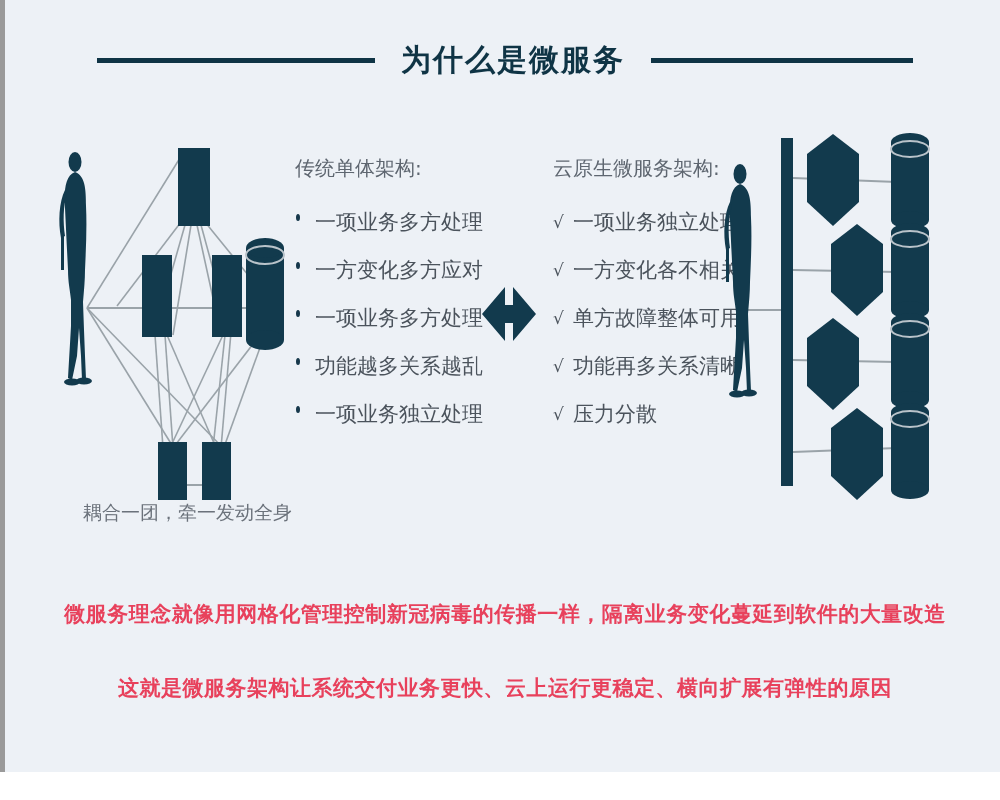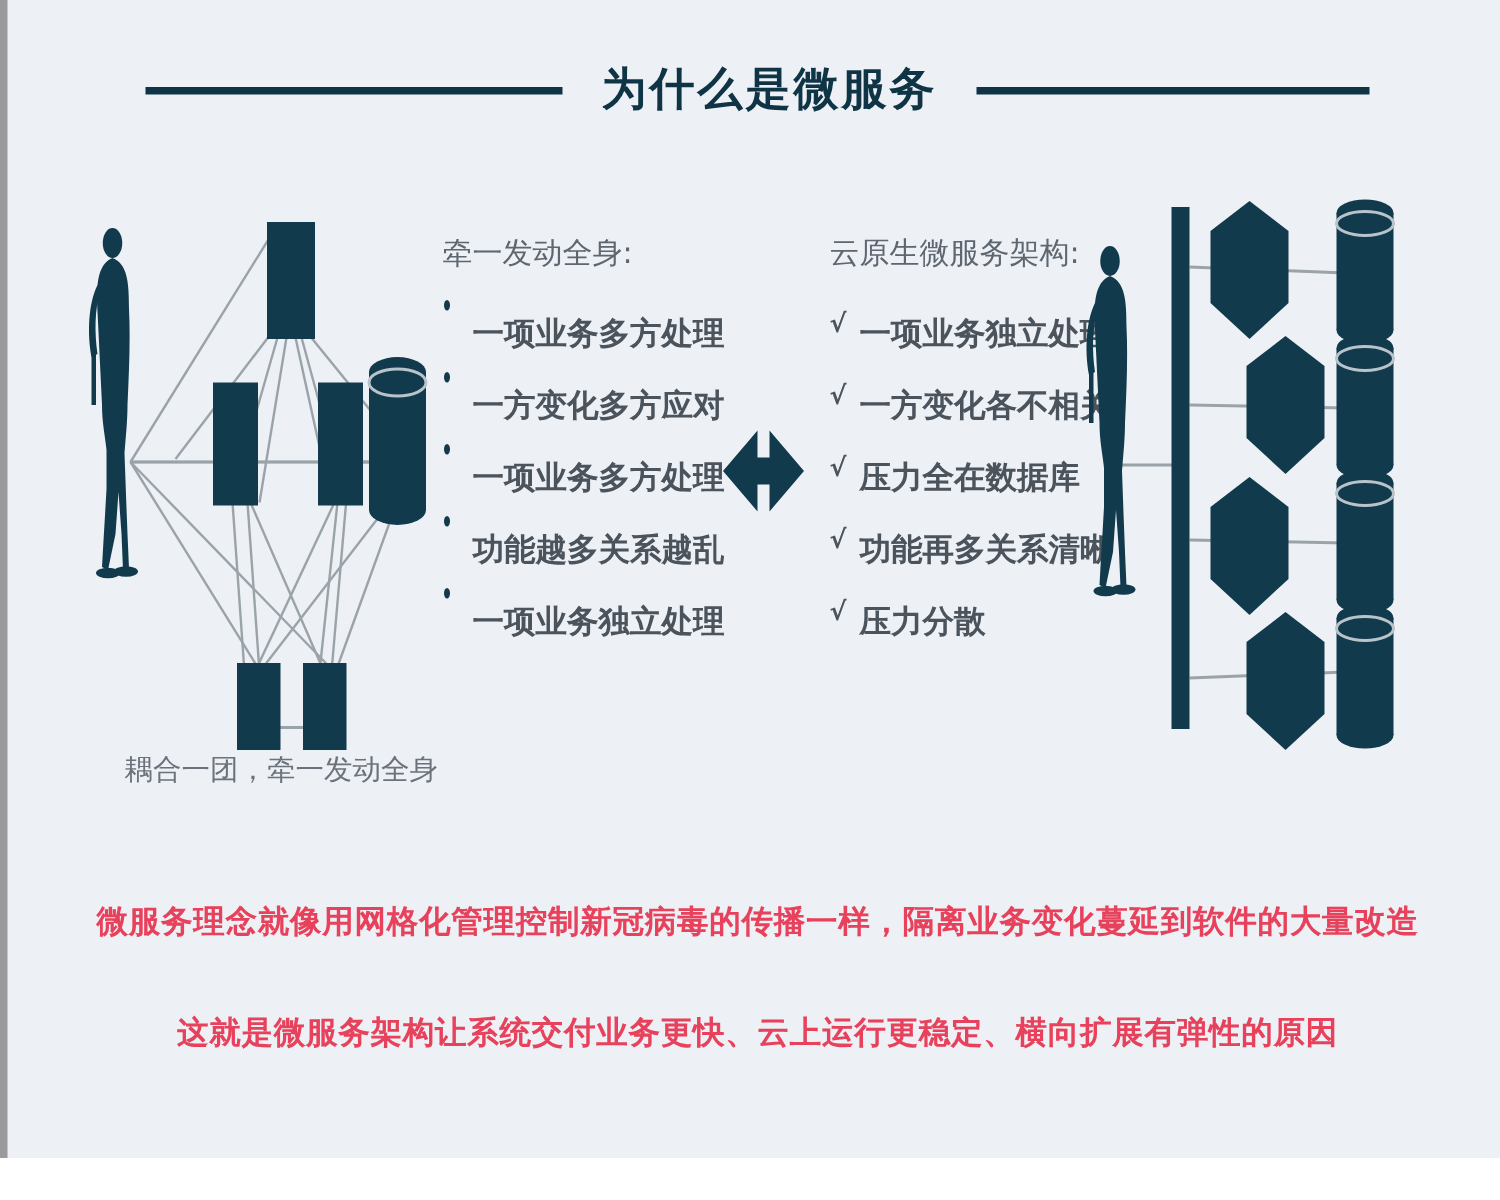--- a/index.html
+++ b/index.html
@@ -78,26 +78,25 @@
   .list.right { left: 548px; width: 215px; }
 
   .list-head {
     font-size: 20px;
     color: #5e6670;
     margin-bottom: 26px;
     white-space: nowrap;
   }
   .bullet {
     display: flex;
-    align-items: flex-start;
+    align-items: center;
     margin-bottom: 20px;
     font-size: 21px;
     color: #4b535c;
     white-space: nowrap;
-    font-weight: bold;
   }
   .bullet .marker {
     flex: 0 0 auto;
     width: 20px;
     color: #4b535c;
     font-size: 17px;
     line-height: 1;
   }
   .bullet.dot .marker {
     position: relative;
@@ -210,21 +209,21 @@
         <ellipse cx="220" cy="210" rx="19" ry="10" fill="#123a4d"></ellipse>
         <ellipse cx="220" cy="118" rx="19" ry="10" fill="#123a4d"></ellipse>
         <ellipse cx="220" cy="125" rx="19" ry="9" fill="none" stroke="#b9c3ca" stroke-width="2"></ellipse>
       </g>
     </svg>
   </div>
 
   <div class="caption left">耦合一团，牵一发动全身</div>
 
   <div class="list left">
-    <div class="list-head">牵一发动全身:</div>
+    <div class="list-head">传统单体架构:</div>
 
     <div class="bullet dot">
       <span class="marker"></span>
       <span class="btext">一项业务多方处理</span>
     </div>
     <div class="bullet dot">
       <span class="marker"></span>
       <span class="btext">一方变化多方应对</span>
     </div>
     <div class="bullet dot">
@@ -253,21 +252,21 @@
     <div class="bullet check">
       <span class="marker">√</span>
       <span class="btext">一项业务独立处理</span>
     </div>
     <div class="bullet check">
       <span class="marker">√</span>
       <span class="btext">一方变化各不相关</span>
     </div>
     <div class="bullet check">
       <span class="marker">√</span>
-      <span class="btext">压力全在数据库</span>
+      <span class="btext">单方故障整体可用</span>
     </div>
     <div class="bullet check">
       <span class="marker">√</span>
       <span class="btext">功能再多关系清晰</span>
     </div>
     <div class="bullet check">
       <span class="marker">√</span>
       <span class="btext">压力分散</span>
     </div>
   </div>

